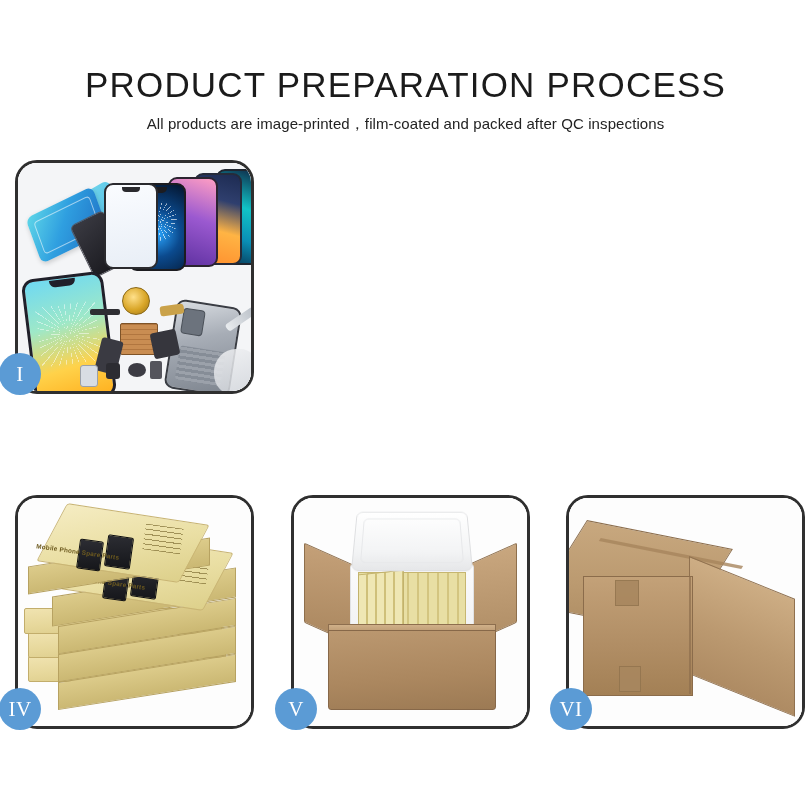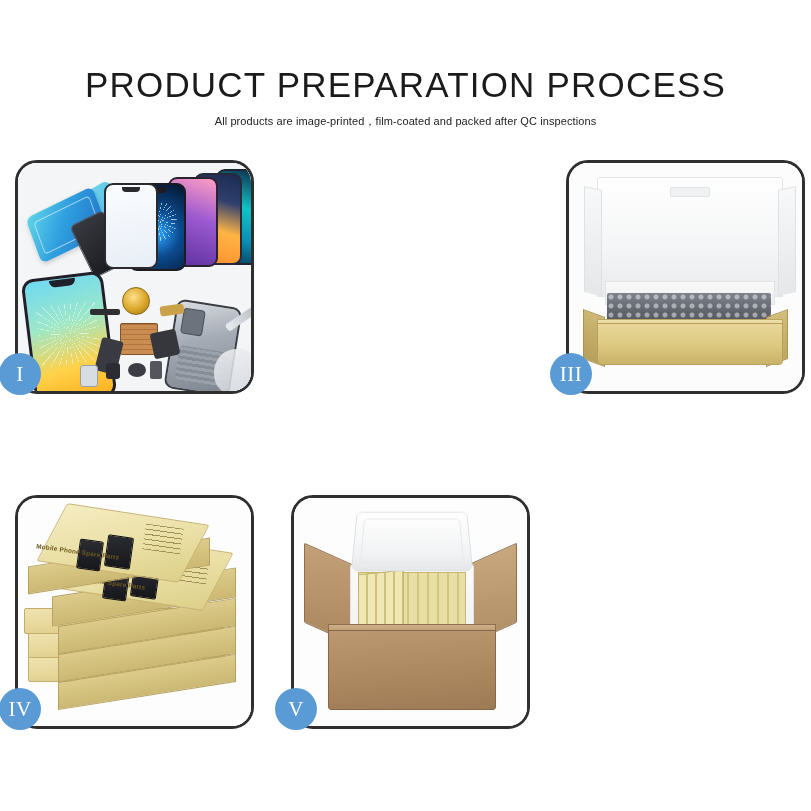--- a/index.html
+++ b/index.html
@@ -38,21 +38,21 @@
     font-weight: 400;
     letter-spacing: 1.2px;
     color: #1b1b1b;
     line-height: 1.0;
     white-space: nowrap;
   }
   #page-subtitle {
     margin: 0;
     padding-top: 14px;
     font-family: "Liberation Sans", sans-serif;
-    font-size: 11px;
+    font-size: 15px;
     font-weight: 400;
     letter-spacing: 0.1px;
     color: #232323;
     line-height: 1.0;
     white-space: nowrap;
   }
 
   
   #grid {
     position: absolute;
@@ -552,37 +552,20 @@
           <div class="i-sp3"></div>
           <div class="i-sp4"></div>
           <div class="i-tool"></div>
           <div class="i-hand"></div>
         </div>
       </div>
       <div class="badge">I</div>
     </div>
 
 
-    <div class="panel p-r0 p-c2">
-      <div class="clip">
-        <div class="scene">
-          <div class="iii-bg"></div>
-          <div class="iii-lid">
-            <div class="iii-tab"></div>
-          </div>
-          <div class="iii-foam"></div>
-          <div class="iii-inner"></div>
-          <div class="iii-boxleft"></div>
-          <div class="iii-boxright"></div>
-          <div class="iii-rim"></div>
-          <div class="iii-boxfront"></div>
-        </div>
-      </div>
-      <div class="badge">III</div>
-    </div>
 
     <div class="panel p-r1 p-c0">
       <div class="clip">
         <div class="scene">
           <div class="iv-bg"></div>
           <div class="iv-stack">
 
             <div class="iv-box" style="left:6px;  top:144px; width:196px; height:24px;"></div>
             <div class="iv-box" style="left:6px;  top:120px; width:196px; height:24px;"></div>
             <div class="iv-box" style="left:2px;  top:96px;  width:196px; height:24px;"></div>
@@ -620,15 +603,30 @@
           <div class="v-content"></div>
           <div class="v-content2"></div>
           <div class="v-foamlid"></div>
           <div class="v-cartontop"></div>
           <div class="v-cartonfront"></div>
         </div>
       </div>
       <div class="badge">V</div>
     </div>
 
+    <div class="panel p-r1 p-c2">
+      <div class="clip">
+        <div class="scene">
+          <div class="vi-bg"></div>
+          <div class="vi-top"></div>
+          <div class="vi-seam"></div>
+          <div class="vi-side"></div>
+          <div class="vi-front"></div>
+          <div class="vi-edge"></div>
+          <div class="vi-tape1"></div>
+          <div class="vi-tape2"></div>
+        </div>
+      </div>
+      <div class="badge">VI</div>
+    </div>
 
   </div>
 </div>
 
 </body></html>

